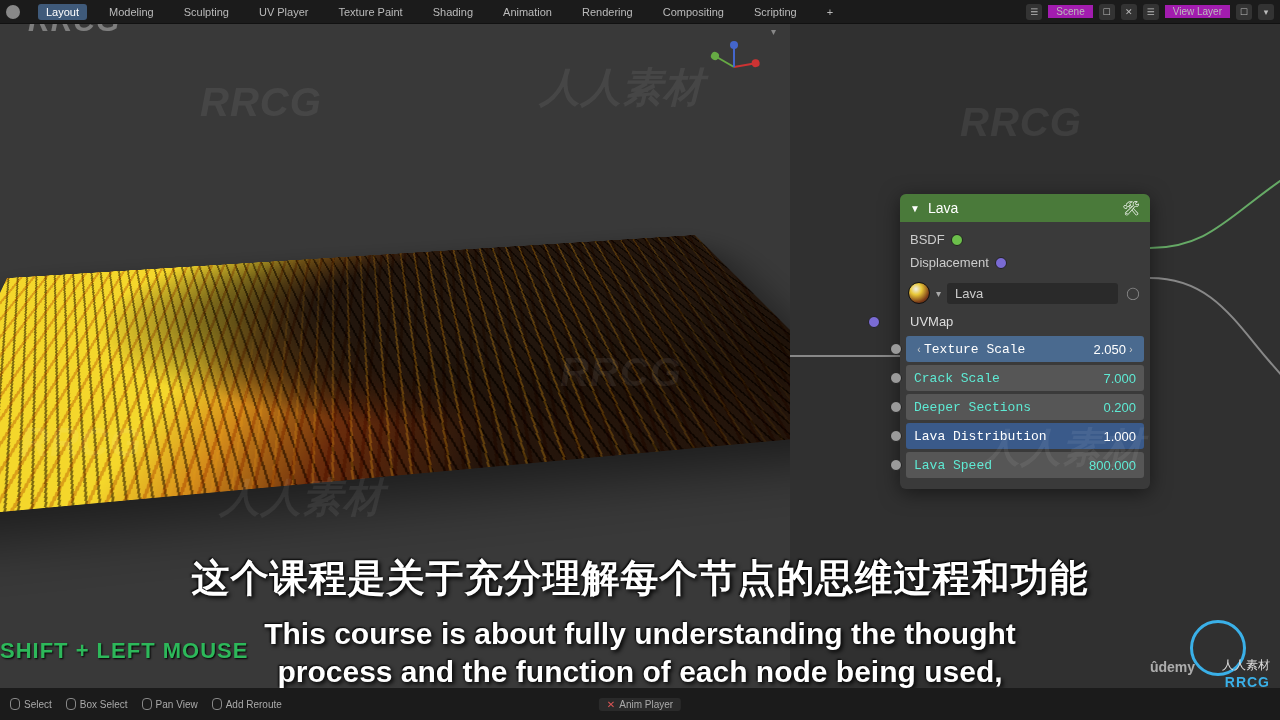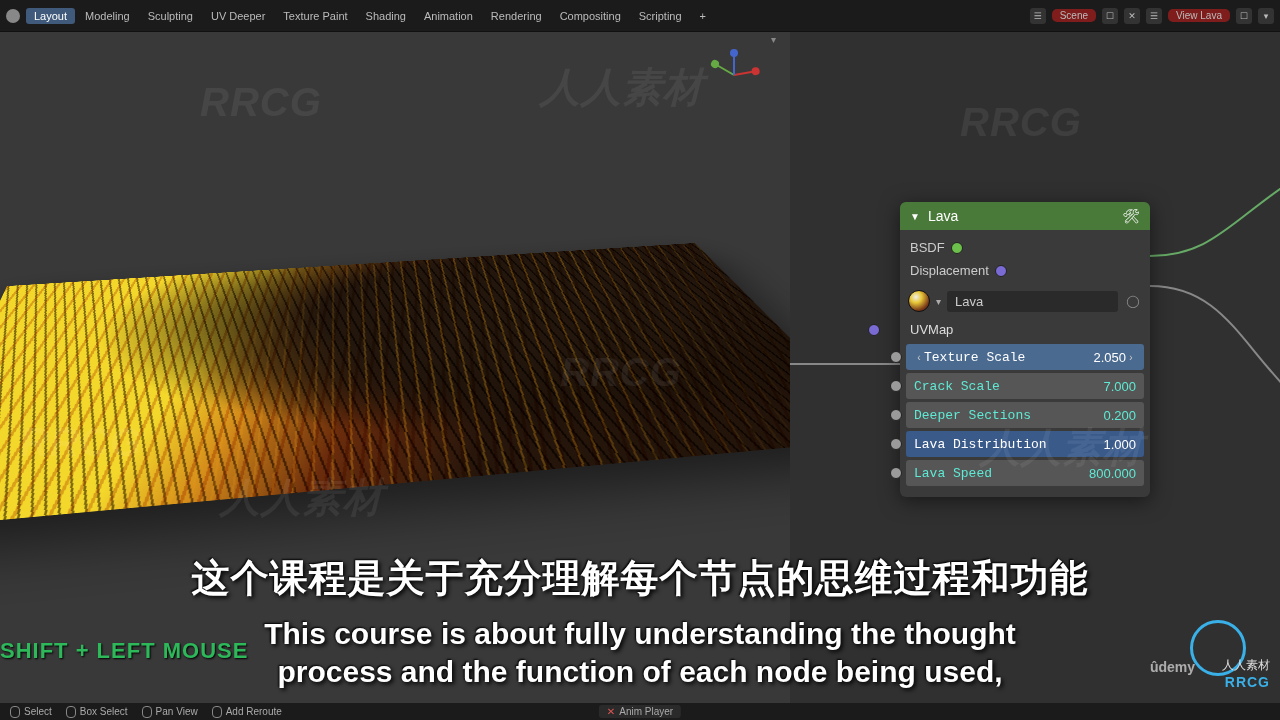--- a/index.html
+++ b/index.html
@@ -1,24 +1,24 @@
 <!DOCTYPE html>
 <html><head>
 <meta charset="utf-8">
 <style>
 * { margin: 0; padding: 0; box-sizing: border-box; font-family: -apple-system, BlinkMacSystemFont, "Segoe UI", sans-serif; }
 html, body { width: 1280px; height: 720px; overflow: hidden; background: #222; color: #ccc; position: relative; }
 
 
-.top-bar { height: 32px; background: #1b1b1b; display: flex; align-items: center; font-size: 11px; color: #bbb; padding: 0 6px; gap: 2px; border-bottom: 1px solid #111; position: relative; z-index: 10; }
+.top-bar { height: 24px; background: #1b1b1b; display: flex; align-items: center; font-size: 11px; color: #bbb; padding: 0 6px; gap: 14px; border-bottom: 1px solid #111; position: relative; z-index: 10; }
 .blender-icon { width: 14px; height: 14px; border-radius: 50%; background: #888; margin-right: 4px; display: inline-block; }
 .menu-item { padding: 2px 8px; border-radius: 3px; cursor: pointer; }
 .menu-item.active { background: #3f5a7a; color: #fff; }
 .top-right { margin-left: auto; display: flex; align-items: center; gap: 6px; }
-.scene-field { background: #7f1d1d; padding: 1px 8px; border-radius: 5px; font-size: 10px; display:flex; align-items:center; gap:4px;}
+.scene-field { background: #a21caf; padding: 1px 8px; border-radius: 0; font-size: 10px; display:flex; align-items:center; gap:4px;}
 .icon-box { width:16px; height:16px; background:#333; border-radius:3px; display:flex; align-items:center; justify-content:center; font-size:9px;}
 
 
 .workspace { position: relative; width: 100%; height: 680px; display: flex; }
 .viewport { flex: 1; background: #393939; position: relative; overflow: hidden; }
 .node-panel { width: 490px; background: #303030; position: relative; overflow: hidden; }
 
 
 .lava-plane {
   position: absolute; left: -20px; top: 120px; width: 820px; height: 400px;
@@ -93,52 +93,52 @@
 .wm-rrcg-logo .txt { position:absolute; bottom:0; right:0; font-size:14px; color:#3ab0e8; font-weight:700; letter-spacing:1px;}
 .wm-rrcg-logo .cn  { position:absolute; bottom:16px; right:0; font-size:12px; color:#ddd;}
 .udemy-wm { position:absolute; right:85px; bottom:45px; font-size:14px; font-weight:700; color:rgba(255,255,255,0.6);}
 
 
 .sub-cn { position:absolute; left:0; right:0; bottom:116px; text-align:center; font-size:38px; font-weight:700; color:#fff; text-shadow: 2px 2px 4px #000, -1px -1px 2px #000; letter-spacing:1px;}
 .sub-en { position:absolute; left:0; right:0; bottom:30px; text-align:center; font-size:30px; font-weight:600; font-family: Georgia, serif; color:#fff; text-shadow: 2px 2px 4px #000, -1px -1px 2px #000; line-height:1.25;}
 .shortcut { position:absolute; left:0; right:0; bottom:56px; text-align:left; font-size:22px; font-weight:700; color:#2db85a; text-shadow:1px 1px 2px #000; letter-spacing:1px;}
 
 
-.status-bar { position:absolute; left:0; right:0; bottom:0; height:17px; background:#1b1b1b; display:flex; align-items:center; font-size:10px; color:#aaa; padding:0 10px; gap:14px; z-index:10;}
+.status-bar { position:absolute; left:0; right:0; bottom:0; height:32px; background:#1b1b1b; display:flex; align-items:center; font-size:10px; color:#aaa; padding:0 10px; gap:14px; z-index:10;}
 .status-bar .sb-item { display:flex; align-items:center; gap:4px;}
 .status-bar .mouse-ico { width:10px; height:12px; border:1px solid #888; border-radius:4px;}
 .anim-btn { position:absolute; left:50%; transform:translateX(-50%); display:flex; align-items:center; gap:4px; background:#2a2a2a; padding:1px 8px; border-radius:3px;}
 .anim-btn .x { color:#d55; font-size:10px;}
 </style>
 </head>
 <body>
 
 <div class="top-bar">
   <span class="blender-icon"></span>
   <span class="menu-item active">Layout</span>
   <span class="menu-item">Modeling</span>
   <span class="menu-item">Sculpting</span>
-  <span class="menu-item">UV Deeper</span>
+  <span class="menu-item">UV Player</span>
   <span class="menu-item">Texture Paint</span>
   <span class="menu-item">Shading</span>
   <span class="menu-item">Animation</span>
   <span class="menu-item">Rendering</span>
   <span class="menu-item">Compositing</span>
   <span class="menu-item">Scripting</span>
   <span class="menu-item">+</span>
   <div class="top-right">
     <span class="icon-box">☰</span>
     <span class="scene-field">
         <span>Scene</span>
       </span>
     <span class="icon-box">☐</span>
     <span class="icon-box">✕</span>
     <span class="icon-box">☰</span>
     <span class="scene-field">
-        <span>View Lava</span>
+        <span>View Layer</span>
       </span>
     <span class="icon-box">☐</span>
     <span class="icon-box">▾</span>
   </div>
 </div>
 
 <div class="workspace">
   <div class="viewport">
     <span class="chev">▾</span>
     <div class="lava-plane"></div>

